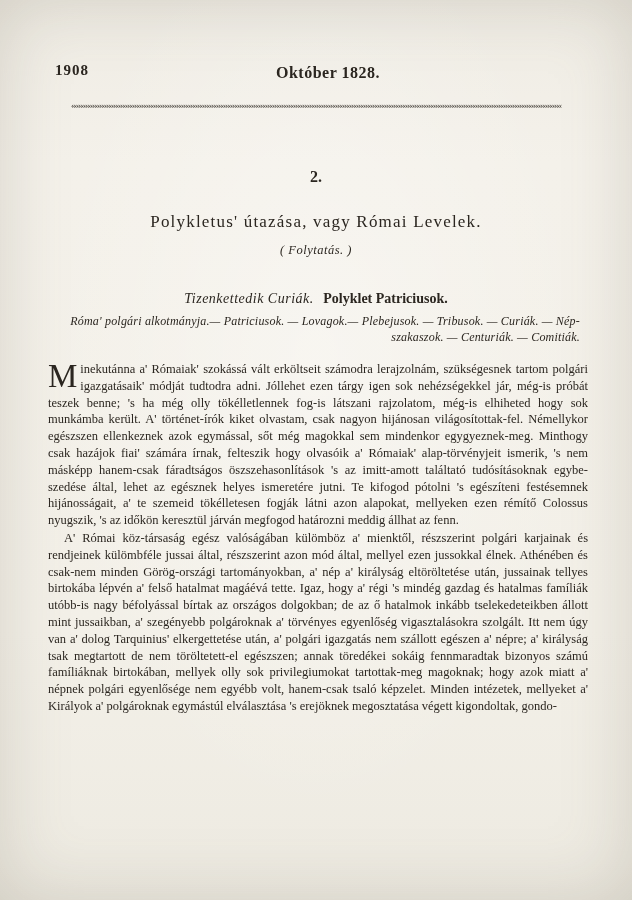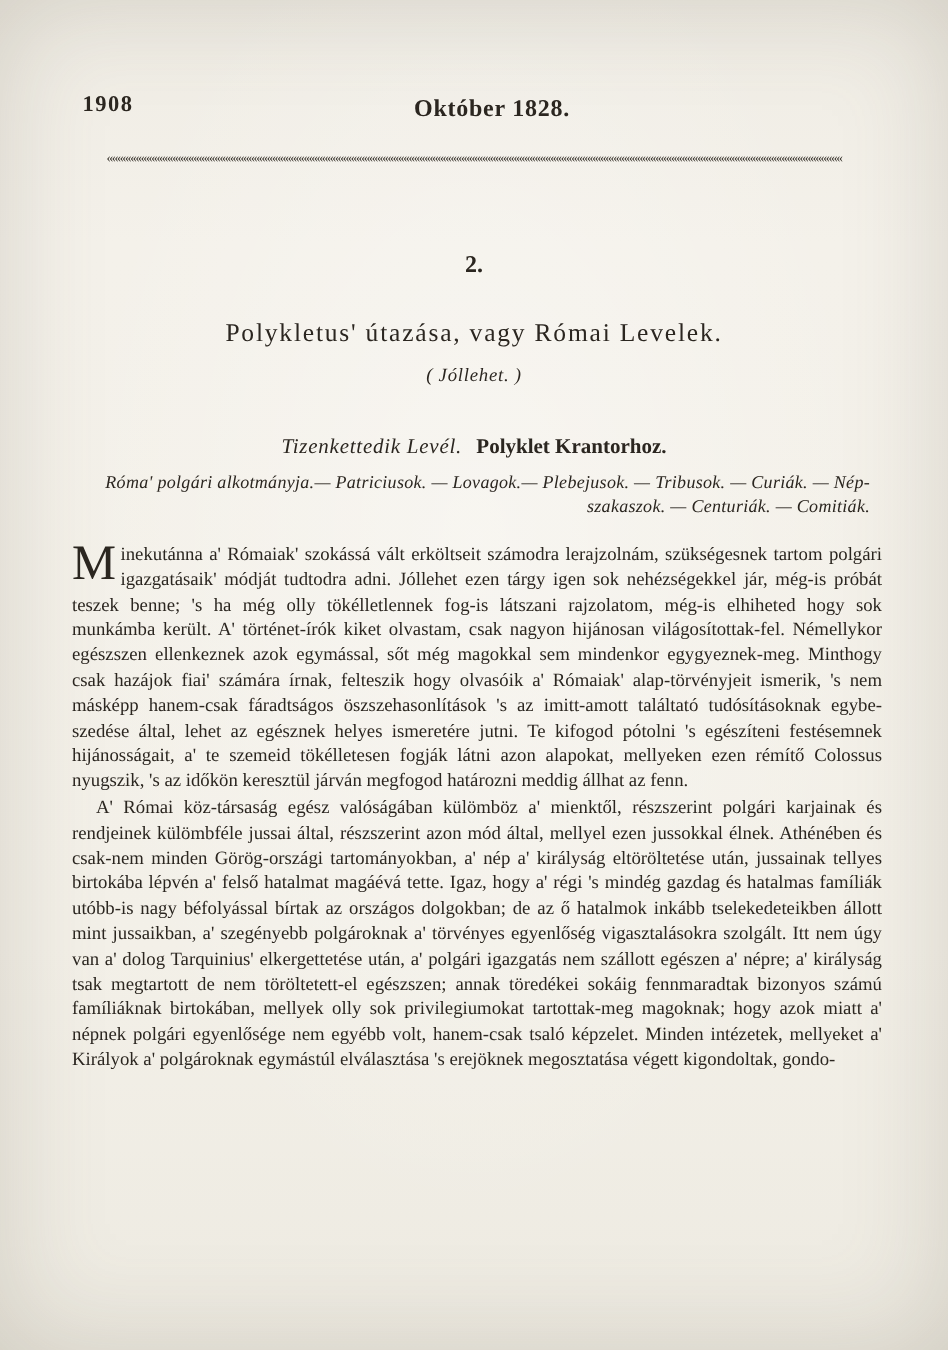--- a/index.html
+++ b/index.html
@@ -122,25 +122,25 @@
     <div class="page-number">1908</div>
     <div class="date-heading">Október 1828.</div>
   </div>
 
   <div class="ornament-row">««««««««««««««««««««««««««««««««««««««««««««««««««««««««««««««««««««««««««««««««««««««««««««««««««««««««««««««««««««««««««««««««««««««««««««</div>
 
   <div class="section-number">2.</div>
 
   <div class="doc-title">Polykletus' útazása, vagy Római Levelek.</div>
 
-  <div class="continuation">( Jóllehet. )</div>
+  <div class="continuation">( Folytatás. )</div>
 
   <div class="letter-heading">
-    <span class="lh-italic">Tizenkettedik Levél.</span>
-    <span class="lh-bold">Polyklet Krantorhoz.</span>
+    <span class="lh-italic">Tizenkettedik Curiák.</span>
+    <span class="lh-bold">Polyklet Patriciusok.</span>
   </div>
 
   <div class="summary">Róma' polgári alkotmányja.— Patriciusok. — Lovagok.— Plebejusok. — Tribusok. — Curiák. — Nép-szakaszok. — Centuriák. — Comitiák.</div>
 
   <div class="body-text">
     <p>
       <span class="dropcap">M</span><span>inekutánna a' Rómaiak' szokássá vált erköltseit számodra lerajzolnám, szükségesnek tartom polgári igazgatásaik' módját tudtodra adni. Jóllehet ezen tárgy igen sok nehézségekkel jár, még-is próbát teszek benne; 's ha még olly tökélletlennek fog-is látszani rajzolatom, még-is elhiheted hogy sok munkámba került. A' történet-írók kiket olvastam, csak nagyon hijánosan világosítottak-fel. Némellykor egészszen ellenkeznek azok egymással, sőt még magokkal sem mindenkor egygyeznek-meg. Minthogy csak hazájok fiai' számára írnak, felteszik hogy olvasóik a' Rómaiak' alap-törvényjeit ismerik, 's nem másképp hanem-csak fáradtságos öszszehasonlítások 's az imitt-amott találtató tudósításoknak egybe-szedése által, lehet az egésznek helyes ismeretére jutni. Te kifogod pótolni 's egészíteni festésemnek hijánosságait, a' te szemeid tökélletesen fogják látni azon alapokat, mellyeken ezen rémítő Colossus nyugszik, 's az időkön keresztül járván megfogod határozni meddig állhat az fenn.</span>
     </p>
     <p>A' Római köz-társaság egész valóságában külömböz a' mienktől, részszerint polgári karjainak és rendjeinek külömbféle jussai által, részszerint azon mód által, mellyel ezen jussokkal élnek. Athénében és csak-nem minden Görög-országi tartományokban, a' nép a' királyság eltöröltetése után, jussainak tellyes birtokába lépvén a' felső hatalmat magáévá tette. Igaz, hogy a' régi 's mindég gazdag és hatalmas famíliák utóbb-is nagy béfolyással bírtak az országos dolgokban; de az ő hatalmok inkább tselekedeteikben állott mint jussaikban, a' szegényebb polgároknak a' törvényes egyenlőség vigasztalásokra szolgált. Itt nem úgy van a' dolog Tarquinius' elkergettetése után, a' polgári igazgatás nem szállott egészen a' népre; a' királyság tsak megtartott de nem töröltetett-el egészszen; annak töredékei sokáig fennmaradtak bizonyos számú famíliáknak birtokában, mellyek olly sok privilegiumokat tartottak-meg magoknak; hogy azok miatt a' népnek polgári egyenlősége nem egyébb volt, hanem-csak tsaló képzelet. Minden intézetek, mellyeket a' Királyok a' polgároknak egymástúl elválasztása 's erejöknek megosztatása végett kigondoltak, gondo-</p>
   </div>

